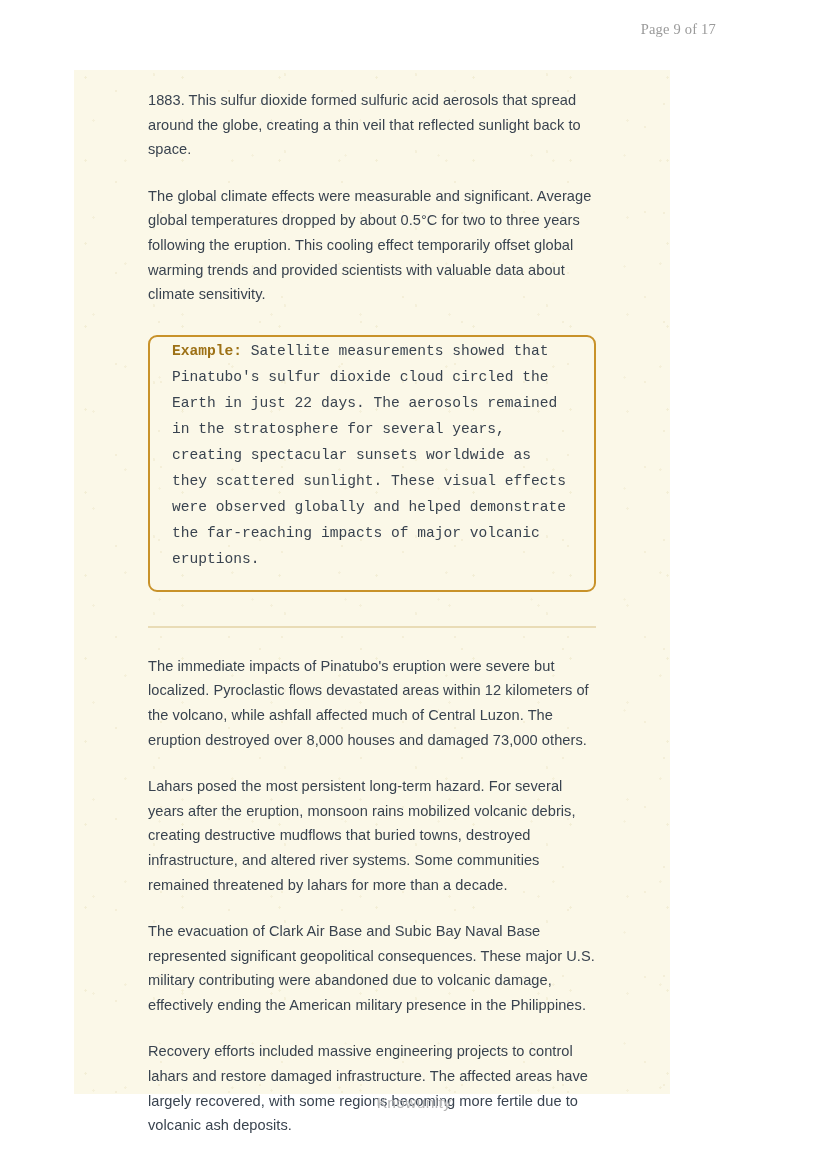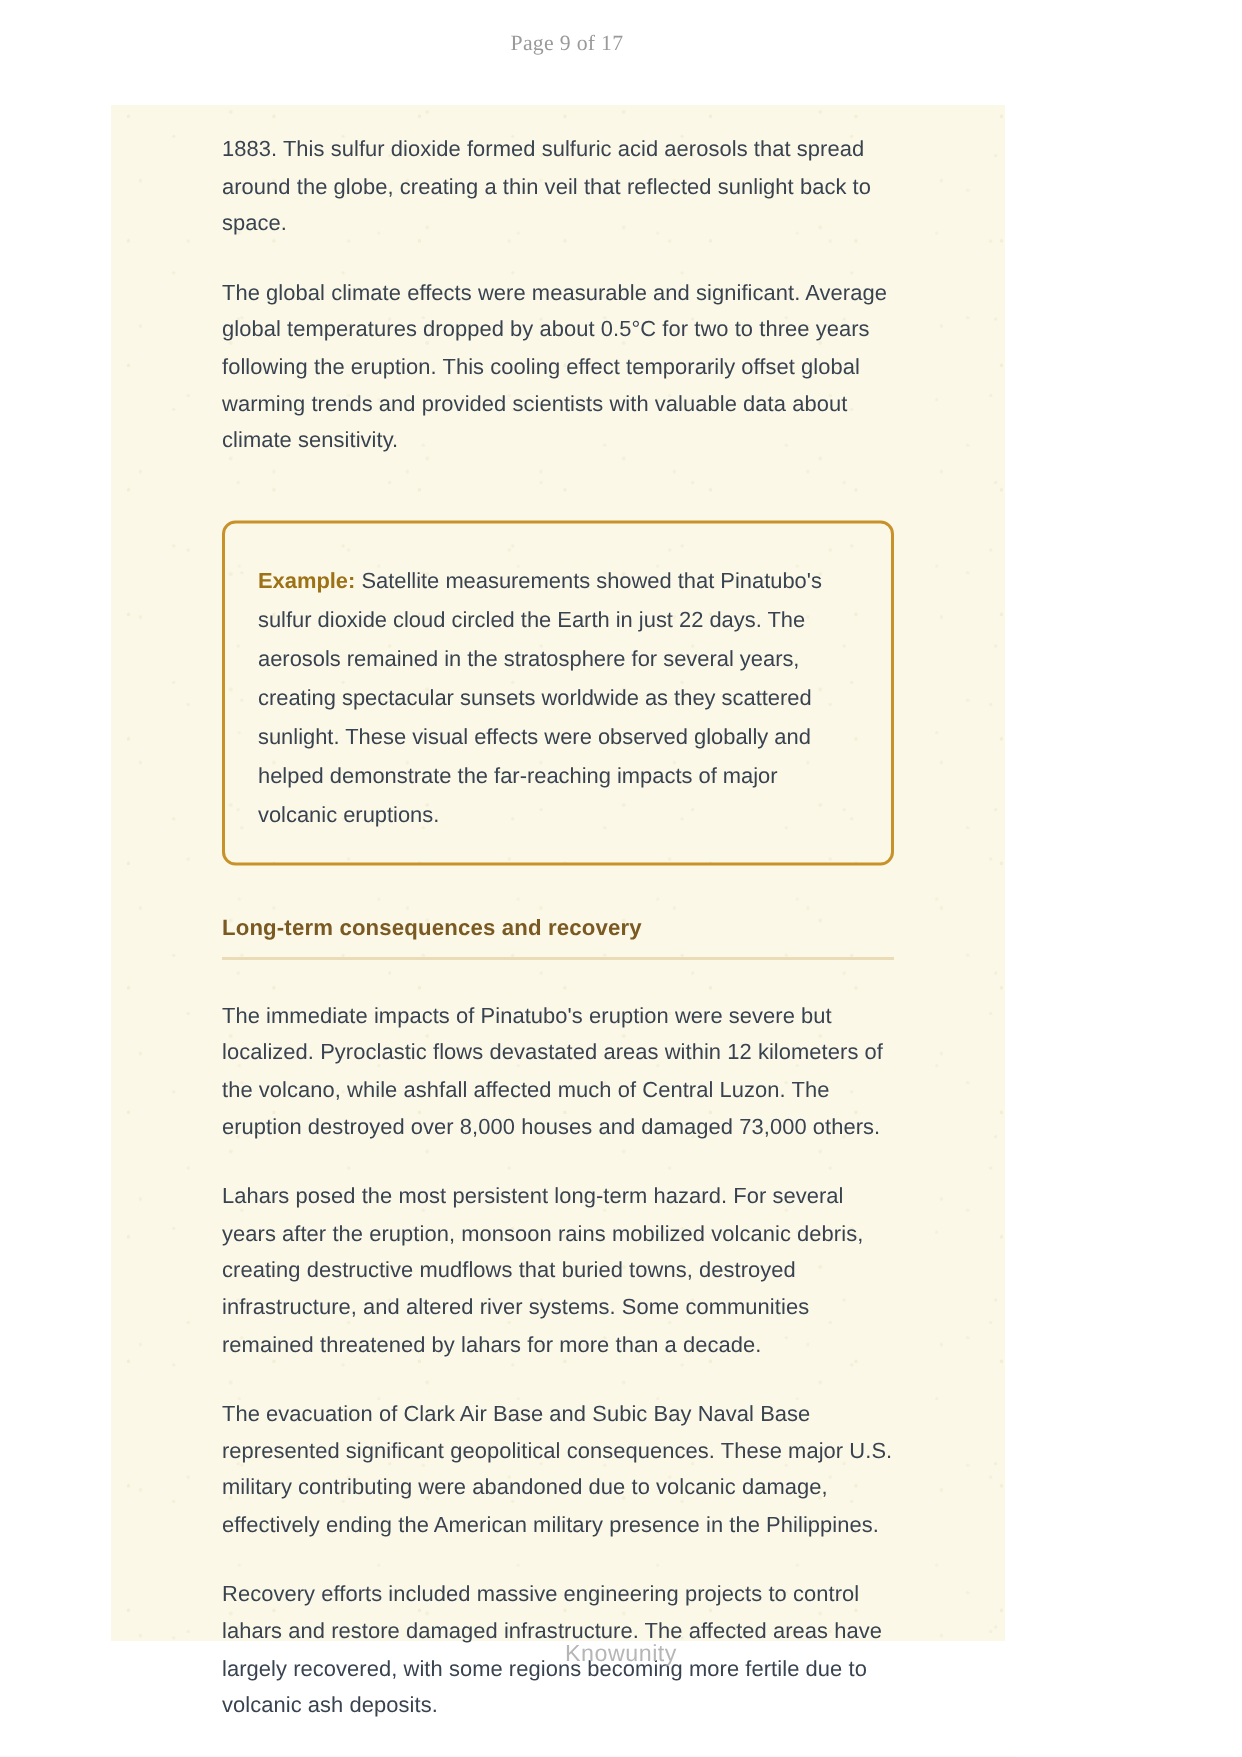--- a/index.html
+++ b/index.html
@@ -17,24 +17,24 @@
   }
 
   
   .page-header {
     position: absolute;
     top: 0;
     left: 0;
     width: 828px;
     height: 58px;
     box-sizing: border-box;
-    padding-right: 72px;
+    padding-right: 112px;
     display: flex;
     align-items: center;
-    justify-content: center;
+    justify-content: flex-end;
   }
   .page-indicator {
     font-family: "Liberation Serif", serif;
     font-size: 14.5px;
     color: #9a9a9a;
     letter-spacing: 0.2px;
     white-space: nowrap;
   }
 
   
@@ -67,25 +67,26 @@
     margin: 0 0 22px 0;
     font-size: 14.6px;
     line-height: 24.6px;
     color: #39434f;
     letter-spacing: 0.05px;
   }
   p.body-text:first-child { margin-top: 0; }
 
   
   .callout {
-    margin: 40px 0 30px 0;
+    margin: 28px 0 30px 0;
     border: 2px solid #c8922a;
     border-radius: 9px;
-    padding: 26px 22px 18px 22px;
+    padding: 1px 22px 18px 22px;
     background: transparent;
+    font-family: Liberation Mono, monospace;
   }
   .callout-text {
     margin: 0;
     font-size: 14.6px;
     line-height: 26px;
     color: #39434f;
   }
   .callout-label {
     font-weight: bold;
     color: #9d7116;
@@ -139,21 +140,20 @@
     <p class="body-text">1883. This sulfur dioxide formed sulfuric acid aerosols that spread around the globe, creating a thin veil that reflected sunlight back to space.</p>
 
     <p class="body-text">The global climate effects were measurable and significant. Average global temperatures dropped by about 0.5°C for two to three years following the eruption. This cooling effect temporarily offset global warming trends and provided scientists with valuable data about climate sensitivity.</p>
 
 
     <div class="callout">
       <p class="callout-text"><span class="callout-label">Example:</span><span> Satellite measurements showed that Pinatubo's sulfur dioxide cloud circled the Earth in just 22 days. The aerosols remained in the stratosphere for several years, creating spectacular sunsets worldwide as they scattered sunlight. These visual effects were observed globally and helped demonstrate the far-reaching impacts of major volcanic eruptions.</span></p>
     </div>
 
     <div class="section-heading-wrap">
-      <h2 class="section-heading">Long-term consequences and recovery</h2>
       <div class="heading-rule"></div>
     </div>
 
     <p class="body-text">The immediate impacts of Pinatubo's eruption were severe but localized. Pyroclastic flows devastated areas within 12 kilometers of the volcano, while ashfall affected much of Central Luzon. The eruption destroyed over 8,000 houses and damaged 73,000 others.</p>
 
     <p class="body-text">Lahars posed the most persistent long-term hazard. For several years after the eruption, monsoon rains mobilized volcanic debris, creating destructive mudflows that buried towns, destroyed infrastructure, and altered river systems. Some communities remained threatened by lahars for more than a decade.</p>
 
     <p class="body-text">The evacuation of Clark Air Base and Subic Bay Naval Base represented significant geopolitical consequences. These major U.S. military contributing were abandoned due to volcanic damage, effectively ending the American military presence in the Philippines.</p>
 
     <p class="body-text">Recovery efforts included massive engineering projects to control lahars and restore damaged infrastructure. The affected areas have largely recovered, with some regions becoming more fertile due to volcanic ash deposits.</p>

